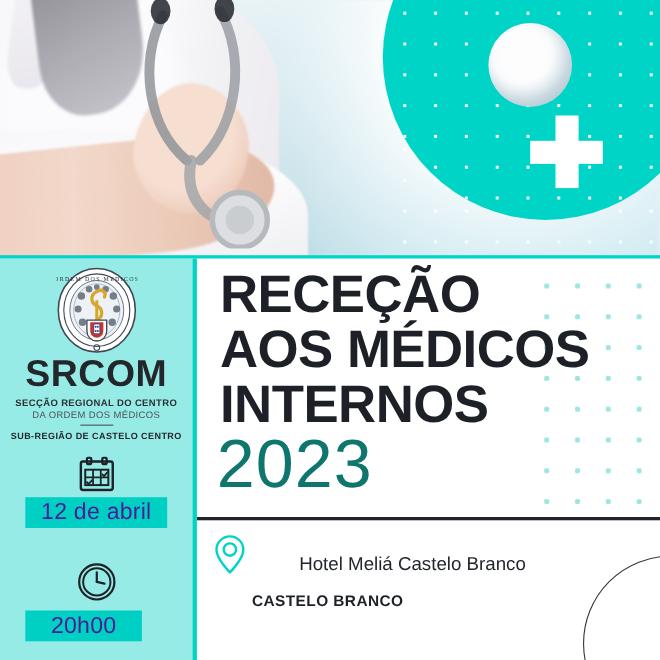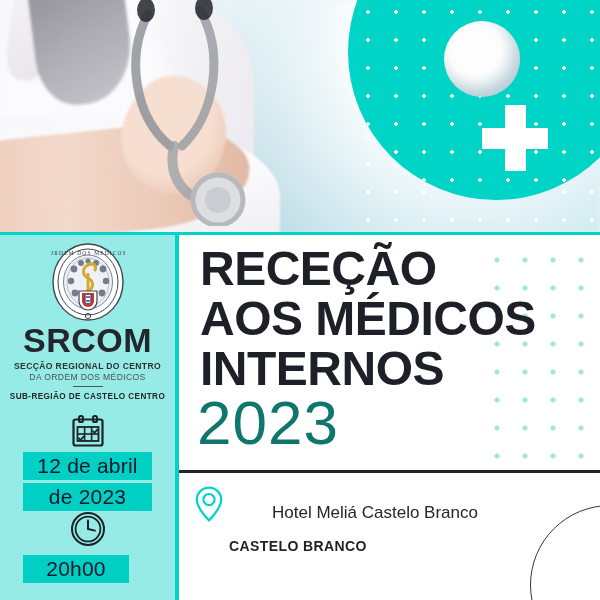--- a/index.html
+++ b/index.html
@@ -135,21 +135,21 @@
   }
   .brand-sub3{
     font-size:8.2px;font-weight:700;letter-spacing:.4px;color:#23272c;margin-top:5px;
   }
 
   .icon-cal{position:absolute;left:71px;top:180px;width:34px;height:32px;}
   .icon-clock{position:absolute;left:70px;top:276px;width:36px;height:36px;}
 
   .date-block{position:absolute;left:23px;top:217px;width:129px;}
   .bar{
-    background:#00d0c4;color:#0f172a;font-size:21px;line-height:28px;height:28px;
+    background:#00d0c4;color:#4c1d95;font-size:21px;line-height:28px;height:28px;
     text-align:center;font-weight:400;letter-spacing:.2px;
   }
   .bar.second{margin-top:3px;}
   .time-block{position:absolute;left:23px;top:320px;width:106px;}
 
   
   .right-panel{
     position:absolute;left:179px;top:235px;width:421px;height:365px;background:#fff;
     overflow:hidden;
   }
@@ -275,21 +275,20 @@
         <line x1="13.6" y1="12" x2="13.6" y2="26" stroke="#1c2227" stroke-width="1.6"></line>
         <line x1="20.6" y1="12" x2="20.6" y2="26" stroke="#1c2227" stroke-width="1.6"></line>
         <line x1="6.5" y1="19" x2="27.5" y2="19" stroke="#1c2227" stroke-width="1.6"></line>
         <path d="M22 16.2 l1.6 1.6 l3 -3.4" fill="none" stroke="#1c2227" stroke-width="1.7" stroke-linecap="round"></path>
         <path d="M8 23.4 l1.6 1.6 l3 -3.4" fill="none" stroke="#1c2227" stroke-width="1.7" stroke-linecap="round"></path>
       </svg>
     </div>
 
     <div class="date-block">
       <div class="bar">12 de abril</div>
-      <div class="bar second">de 2023</div>
     </div>
 
     <div class="icon-clock">
       <svg width="36" height="36" viewBox="0 0 36 36">
         <circle cx="18" cy="18" r="16" fill="none" stroke="#1c2227" stroke-width="2"></circle>
         <circle cx="18" cy="18" r="12.4" fill="none" stroke="#1c2227" stroke-width="1.8"></circle>
         <line x1="18" y1="18" x2="18" y2="9.4" stroke="#1c2227" stroke-width="2" stroke-linecap="round"></line>
         <line x1="18" y1="18" x2="25" y2="19.6" stroke="#1c2227" stroke-width="2" stroke-linecap="round"></line>
       </svg>
     </div>

